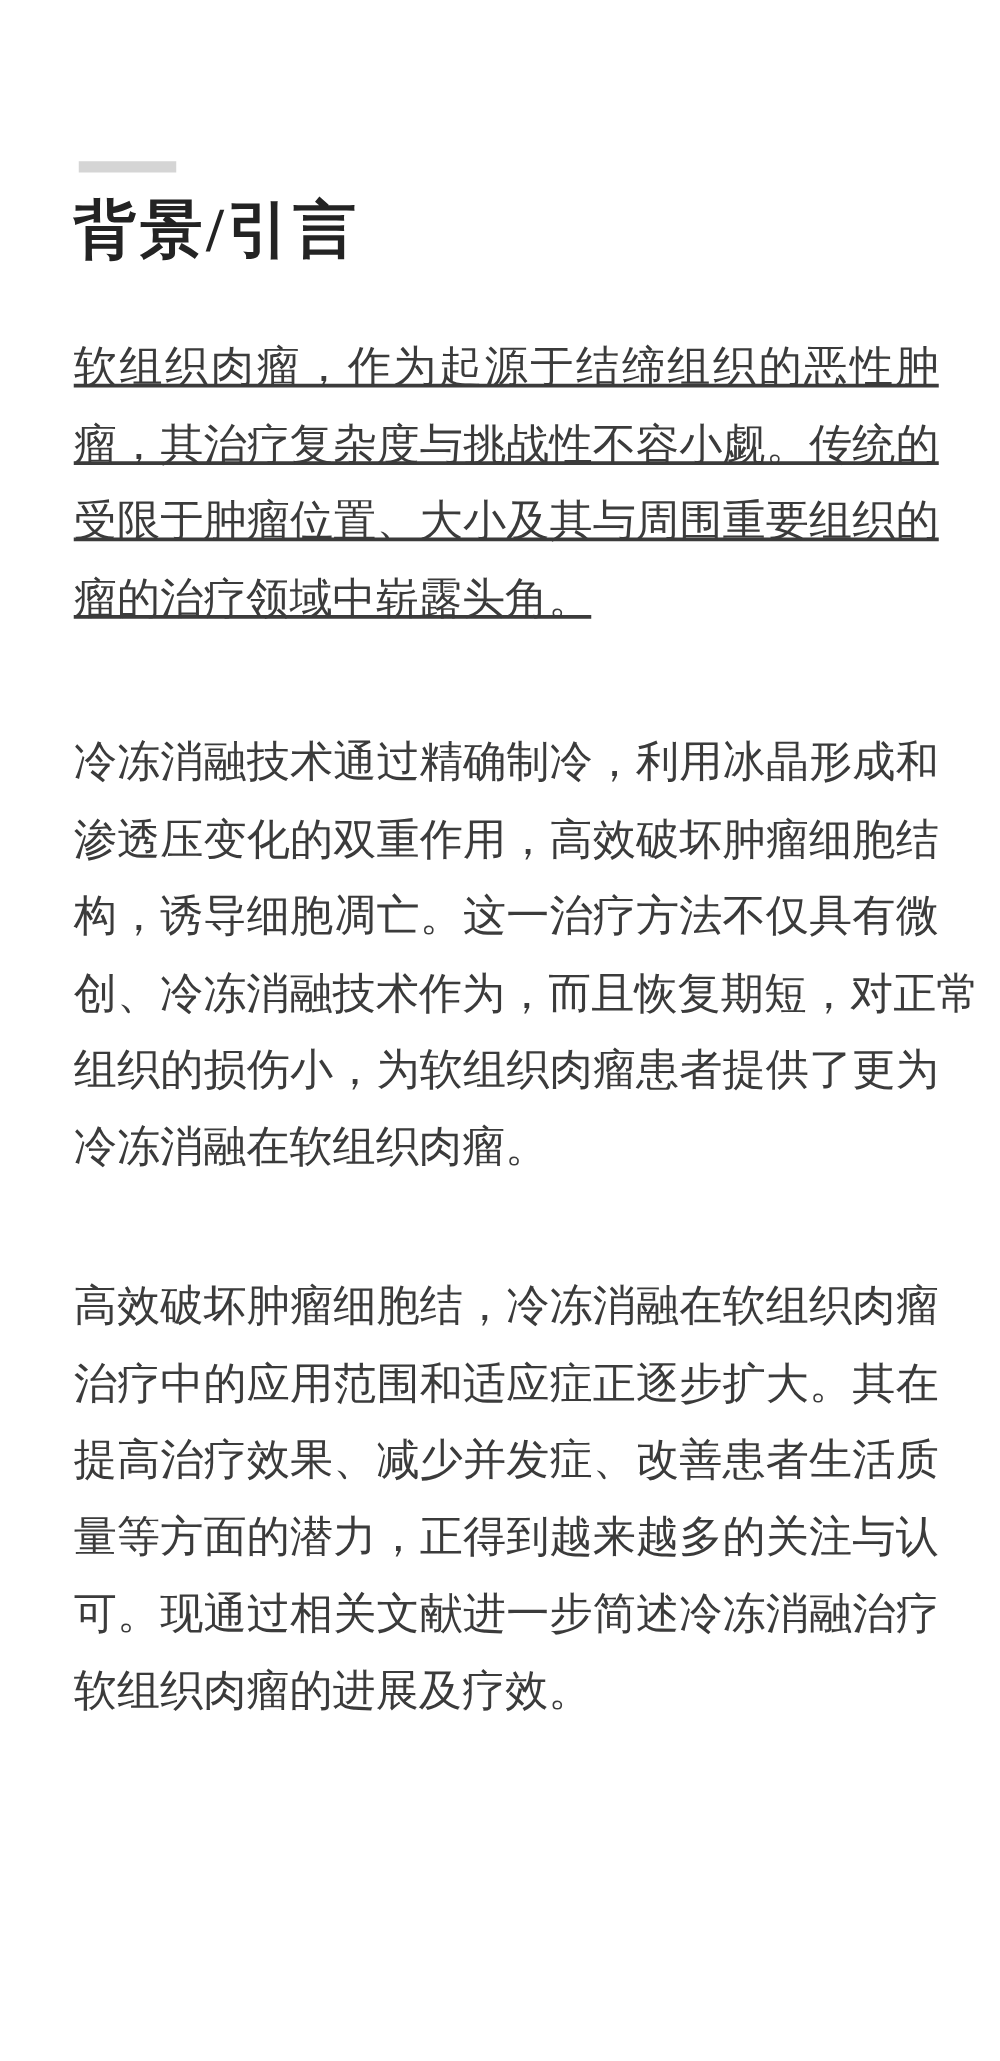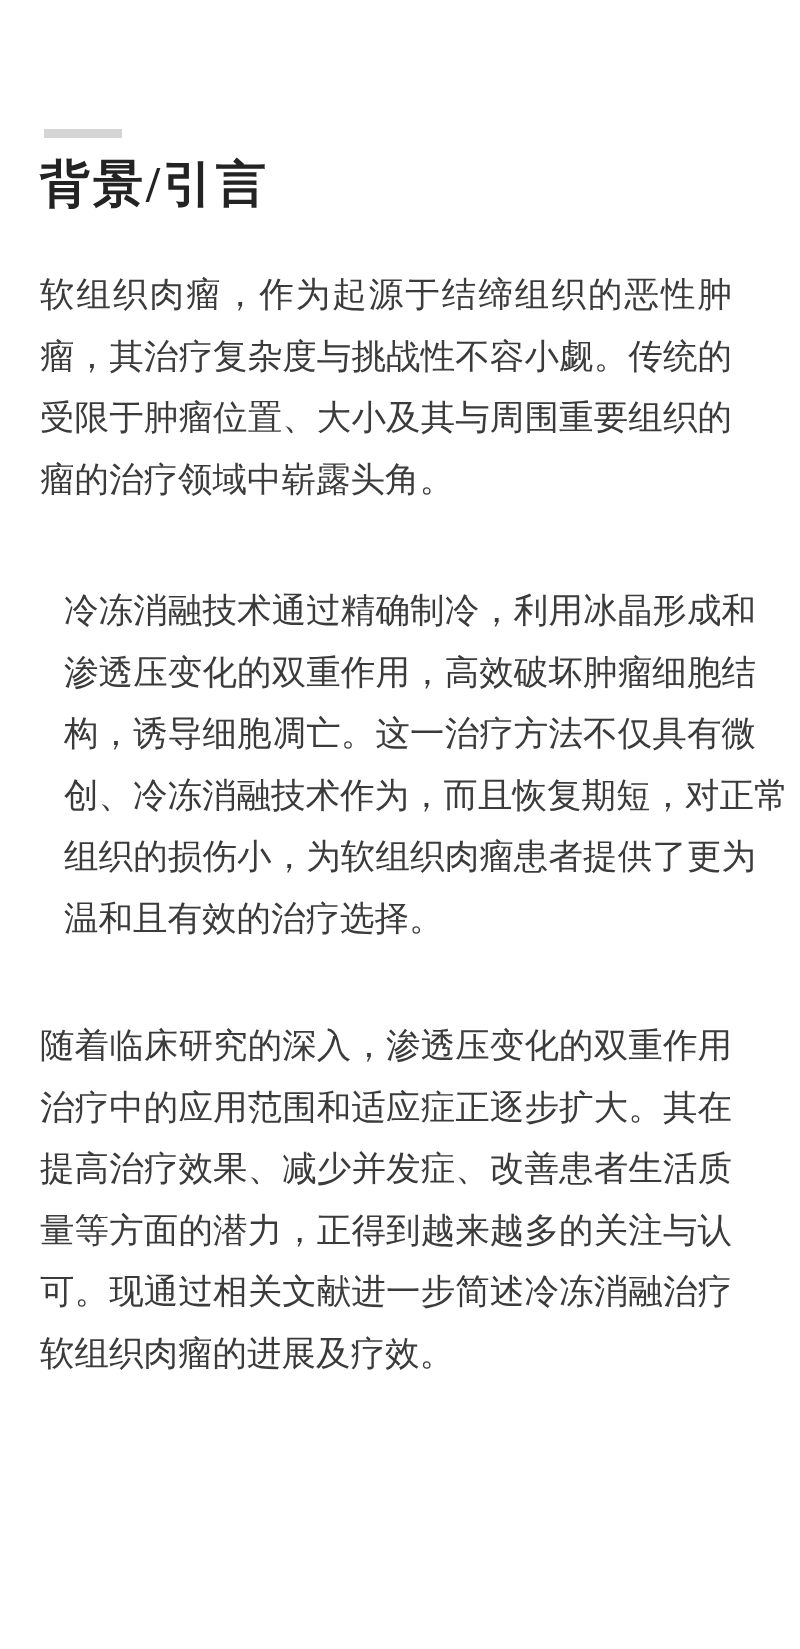--- a/index.html
+++ b/index.html
@@ -6,21 +6,21 @@
     margin: 0;
     padding: 0;
     background: #ffffff;
   }
   .page {
     position: relative;
     width: 800px;
     height: 1649px;
     box-sizing: border-box;
     background: #ffffff;
-    padding: 129px 53px 0 40px;
+    padding: 129px 53px 0 59px;
     overflow: hidden;
     font-family: "Liberation Sans", sans-serif;
   }
   .accent-bar {
     width: 78px;
     height: 9px;
     margin-left: 4px;
     background: #d5d5d5;
   }
   .section-heading {
@@ -33,22 +33,22 @@
     color: #232323;
   }
   .para {
     width: 692px;
     margin: 0;
     font-size: 34.5px;
     font-weight: 300;
     line-height: 61.5px;
     color: #3b3b3b;
   }
-  .para-1 { margin-top: 50px; }
-  .para-2 { margin-top: 70px; margin-left: 24px; }
+  .para-1 { margin-top: 50px; text-decoration: underline; }
+  .para-2 { margin-top: 70px; }
   .para-3 { margin-top: 66px; }
   .line {
     white-space: nowrap;
     text-align: justify;
     text-align-last: justify;
     text-justify: inter-character;
   }
   .line.last {
     text-align: right;
     text-align-last: left;
@@ -69,25 +69,25 @@
     <div class="line">受限于肿瘤位置、大小及其与周围重要组织的</div>
     <div class="line last">瘤的治疗领域中崭露头角。</div>
   </div>
 
   <div class="para para-2">
     <div class="line">冷冻消融技术通过精确制冷，利用冰晶形成和</div>
     <div class="line">渗透压变化的双重作用，高效破坏肿瘤细胞结</div>
     <div class="line">构，诱导细胞凋亡。这一治疗方法不仅具有微</div>
     <div class="line">创、冷冻消融技术作为，而且恢复期短，对正常</div>
     <div class="line">组织的损伤小，为软组织肉瘤患者提供了更为</div>
-    <div class="line last">温和且有效的治疗选择。</div>
+    <div class="line last">冷冻消融在软组织肉瘤。</div>
   </div>
 
   <div class="para para-3">
-    <div class="line">随着临床研究的深入，渗透压变化的双重作用</div>
+    <div class="line">高效破坏肿瘤细胞结，冷冻消融在软组织肉瘤</div>
     <div class="line">治疗中的应用范围和适应症正逐步扩大。其在</div>
     <div class="line">提高治疗效果、减少并发症、改善患者生活质</div>
     <div class="line">量等方面的潜力，正得到越来越多的关注与认</div>
     <div class="line">可。现通过相关文献进一步简述冷冻消融治疗</div>
     <div class="line last">软组织肉瘤的进展及疗效。</div>
   </div>
 
 </div>
 
 </body></html>

